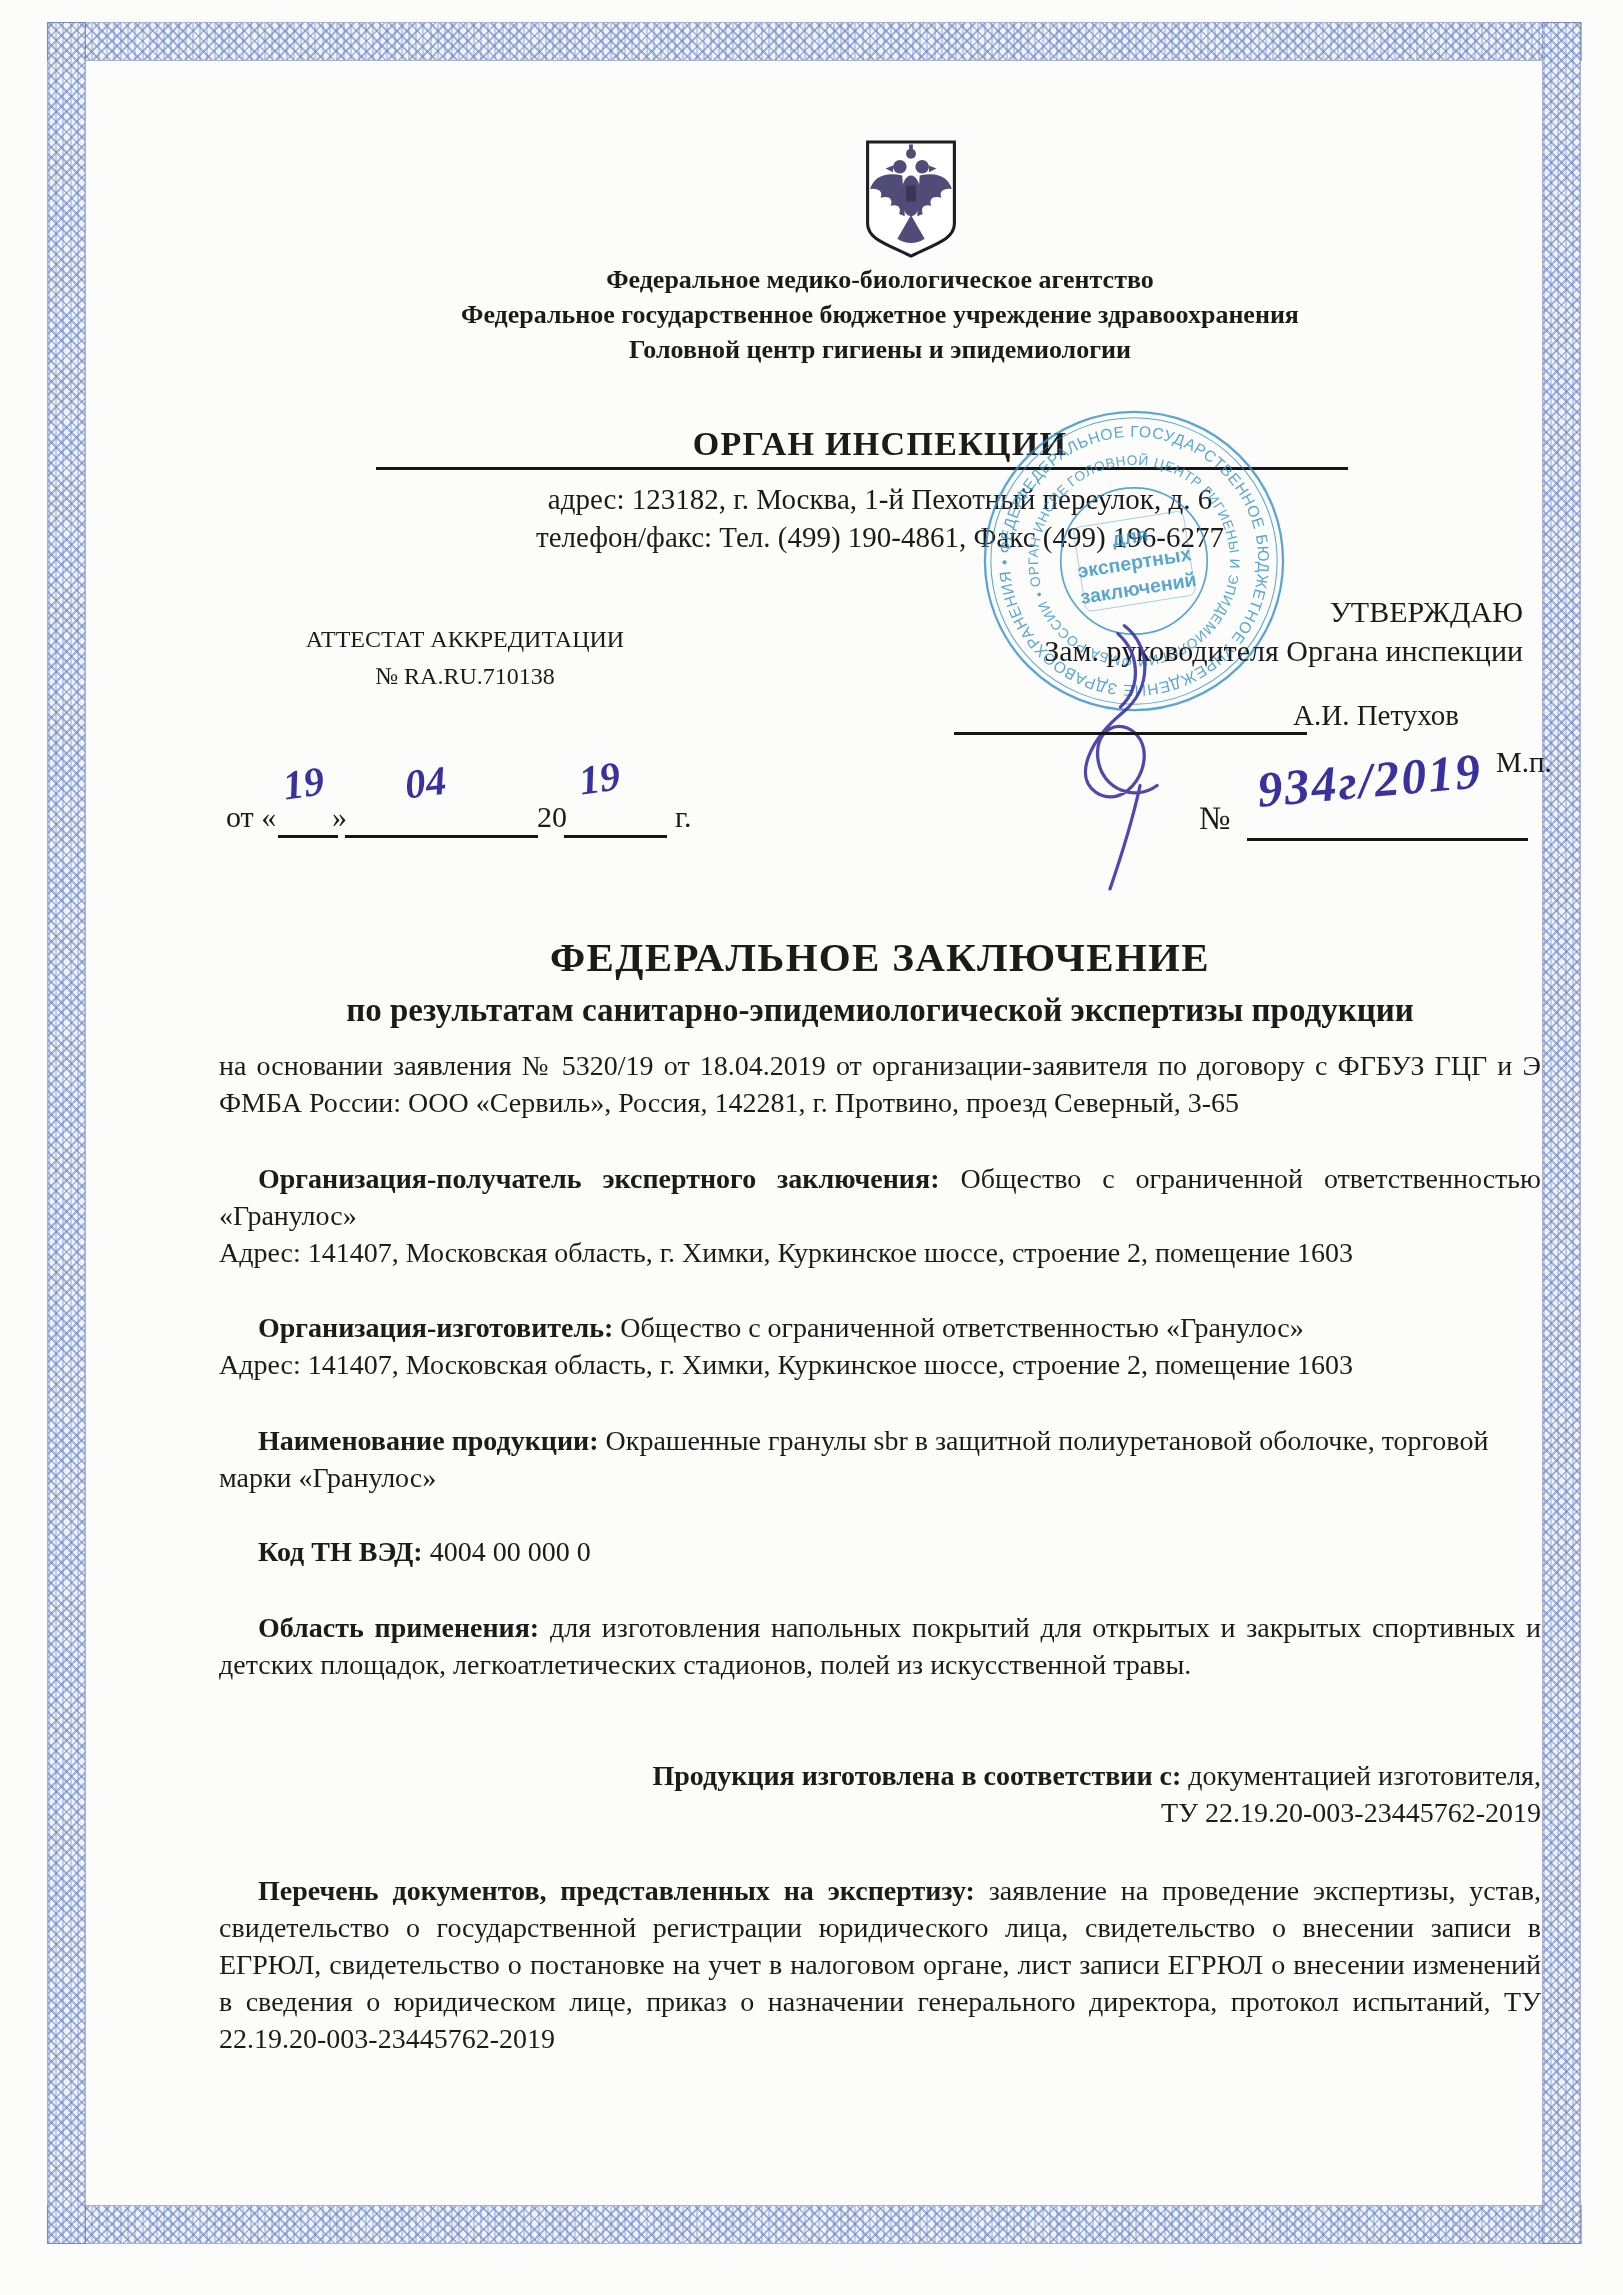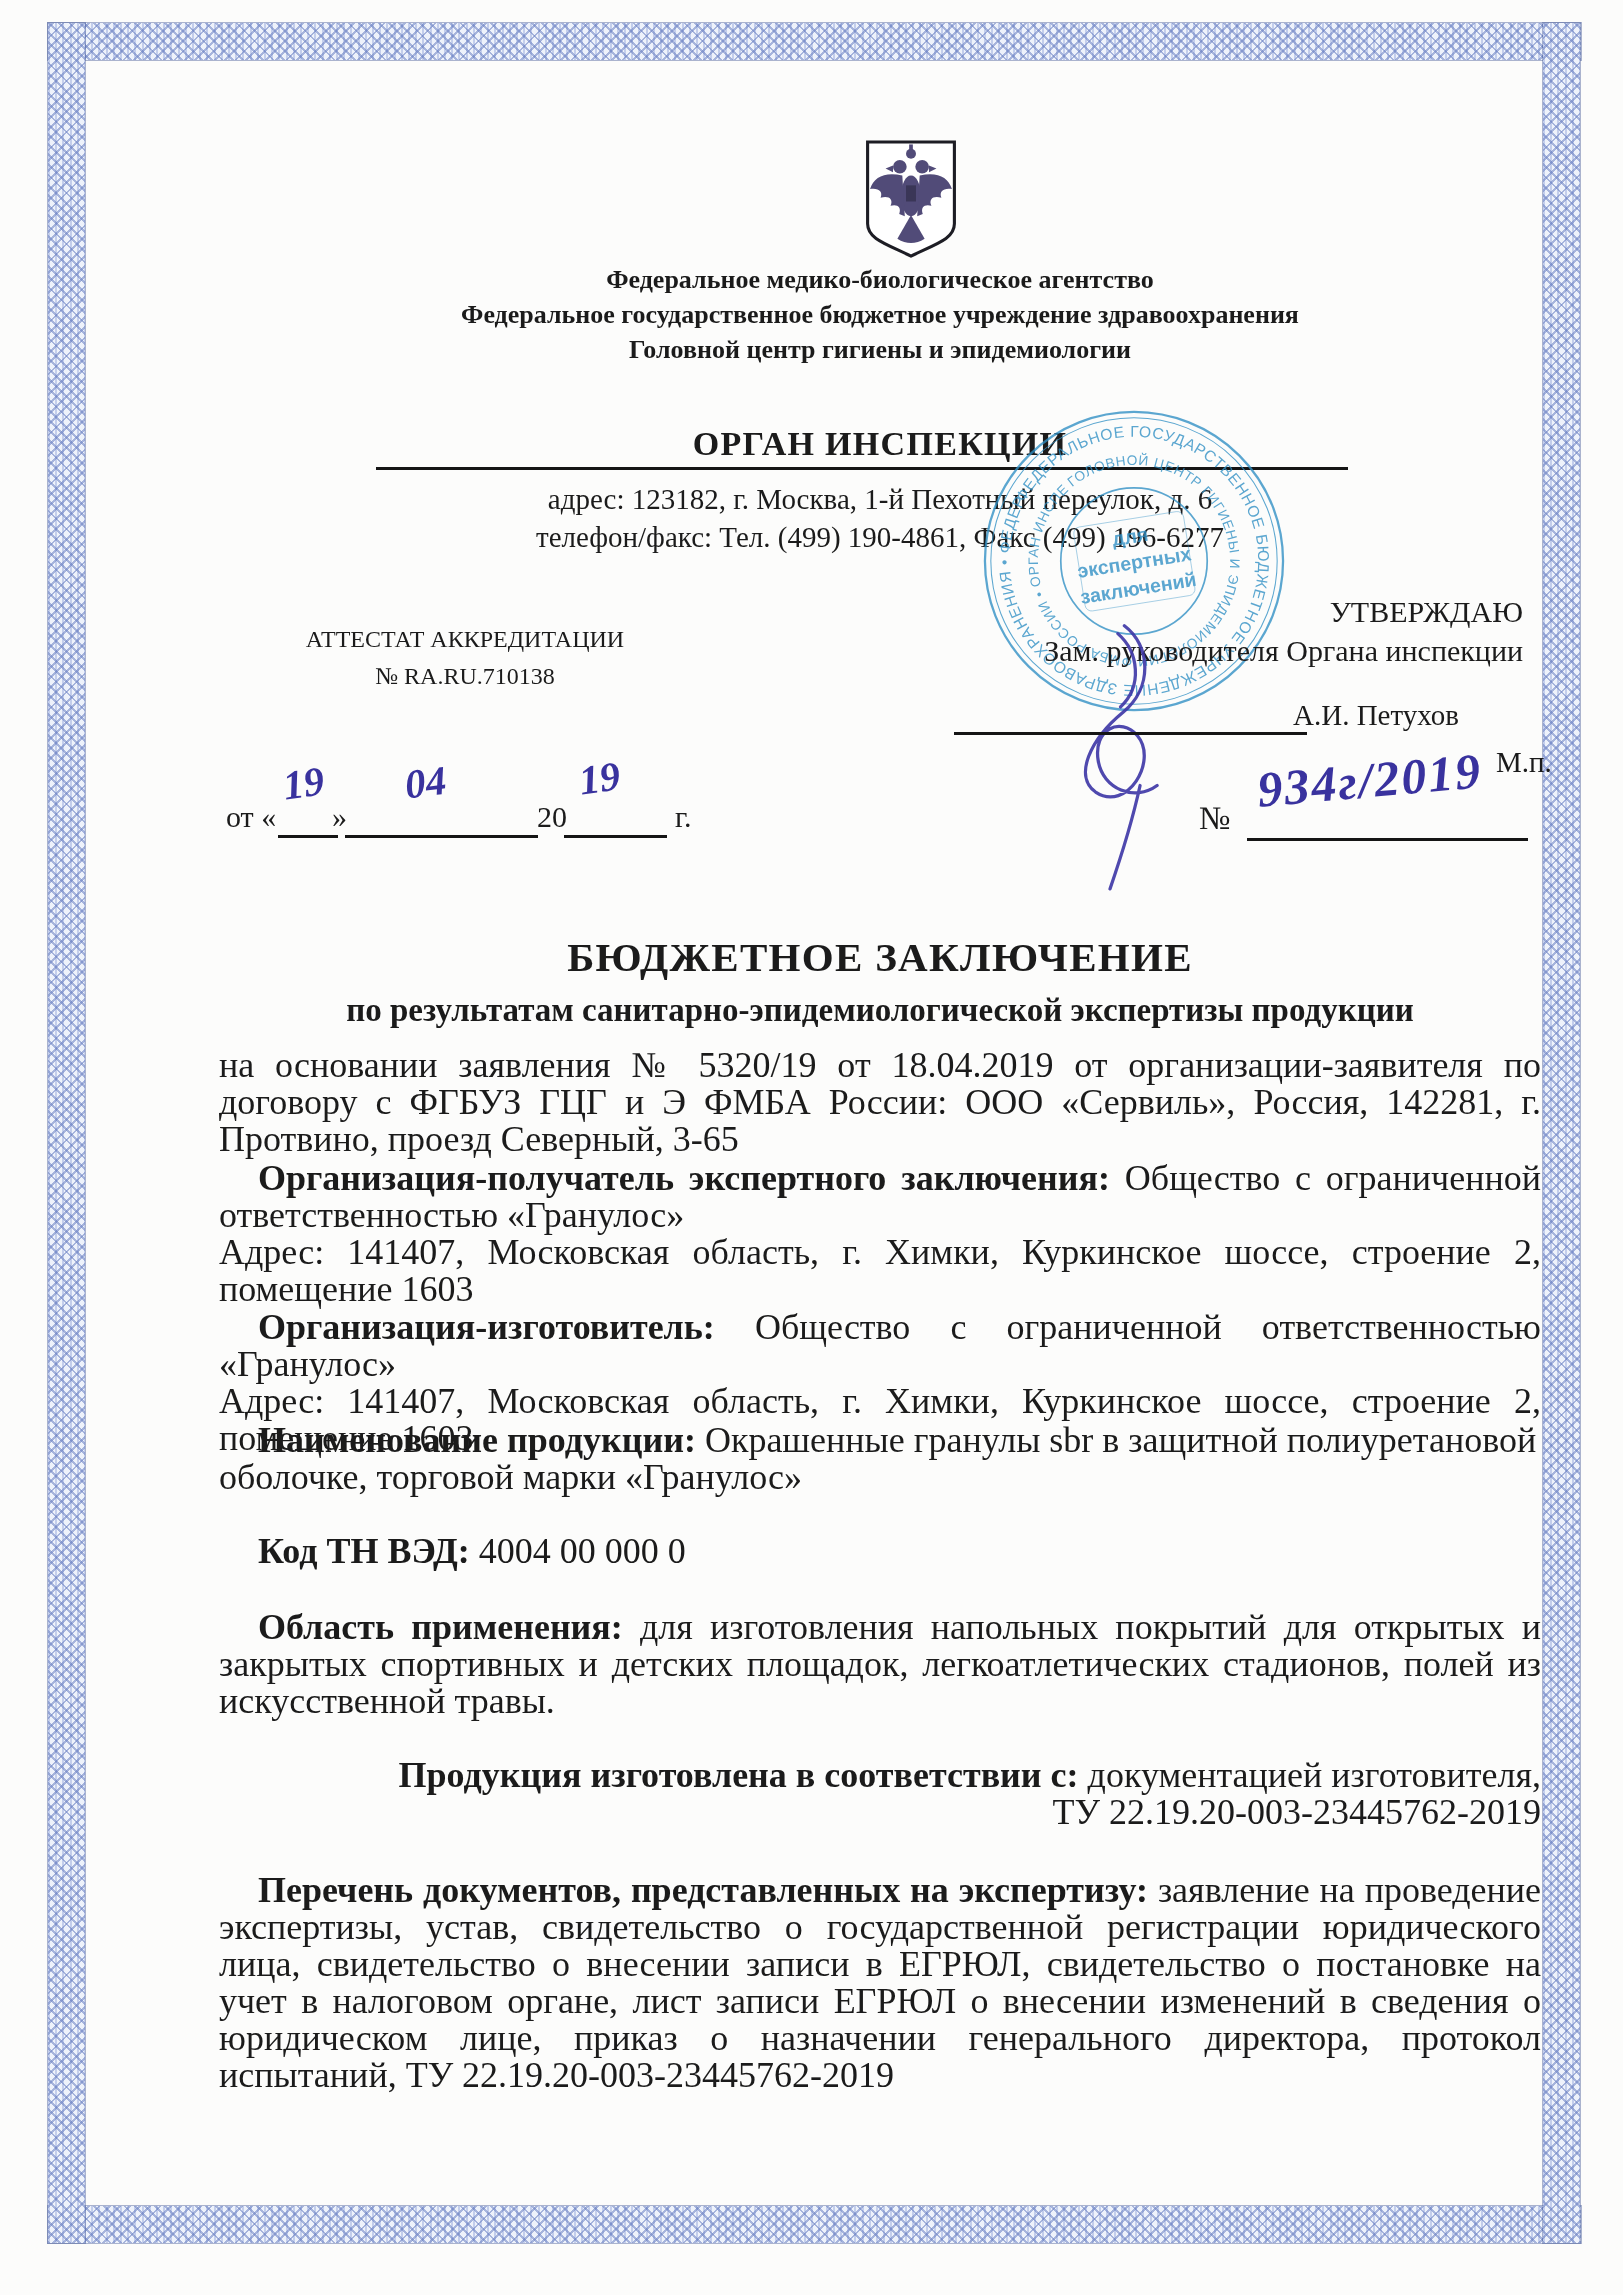--- a/index.html
+++ b/index.html
@@ -40,21 +40,21 @@
   .hand{
     position:absolute;
     font-family:"Liberation Serif", serif;
     font-style:italic;font-weight:bold;
     color:#39329e;
   }
   .doc-title{font-weight:bold;font-size:41px;letter-spacing:1.3px;}
   .doc-subtitle{font-weight:bold;font-size:33px;}
   .body-par{
     position:absolute;left:219px;width:1322px;
-    font-size:36px;line-height:37px;
+    font-size:28px;line-height:37px;
     text-align:justify;
   }
   .line{display:block;}
   svg text{font-family:"Liberation Sans", sans-serif;}
 </style>
 </head>
 <body>
 
 <div class="page">
 
@@ -152,21 +152,21 @@
   <span class="hand" style="left:405px;top:758px;font-size:41px;transform:rotate(-7deg);">04</span>
   <span class="dateprint" style="left:537px;top:800px;">20</span>
   <div class="rule" style="left:564px;top:835px;width:103px;height:2.6px;"></div>
   <span class="hand" style="left:579px;top:754px;font-size:41px;transform:rotate(-8deg);">19</span>
   <span class="dateprint" style="left:675px;top:800px;">г.</span>
 
   <span class="dateprint" style="left:1199px;top:800px;font-size:33px;">№</span>
   <span class="hand" style="left:1257px;top:751px;font-size:50px;letter-spacing:2px;transform:rotate(-5deg);">934г/2019</span>
   <div class="rule" style="left:1247px;top:838px;width:281px;height:2.6px;"></div>
 
-  <div class="abs c doc-title" style="left:219px;top:933px;width:1322px;">БЮДЖЕТНОЕ ЗАКЛЮЧЕНИЕ</div>
+  <div class="abs c doc-title" style="left:219px;top:933px;width:1322px;">ФЕДЕРАЛЬНОЕ ЗАКЛЮЧЕНИЕ</div>
   <div class="abs c doc-subtitle" style="left:219px;top:992px;width:1322px;">по результатам санитарно-эпидемиологической экспертизы продукции</div>
 
   <p class="body-par" style="top:1047px;margin:0;">на основании заявления № 5320/19 от 18.04.2019 от организации-заявителя по договору с ФГБУЗ ГЦГ и Э ФМБА России: ООО «Сервиль», Россия, 142281, г. Протвино, проезд Северный, 3-65</p>
 
   <p class="body-par" style="top:1160px;margin:0;">
     <span class="b">Организация-получатель экспертного заключения: </span><span>Общество с ограниченной ответственностью «Гранулос»</span>
     <span class="line">Адрес: 141407, Московская область, г. Химки, Куркинское шоссе, строение 2, помещение 1603</span>
   </p>
 
   <p class="body-par" style="top:1309px;margin:0;">

